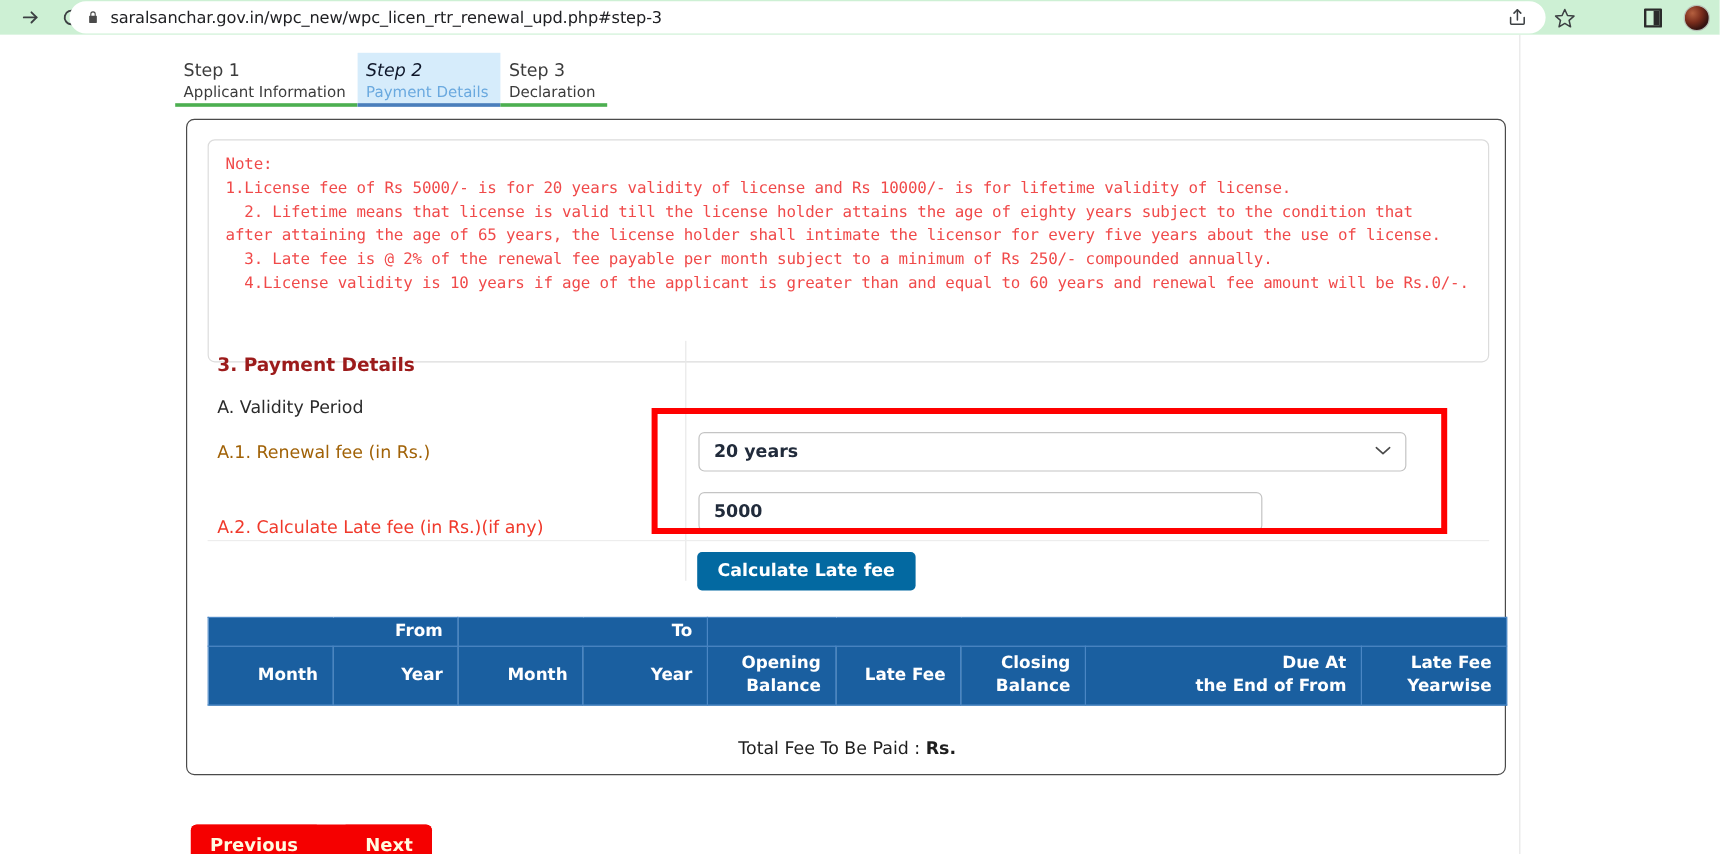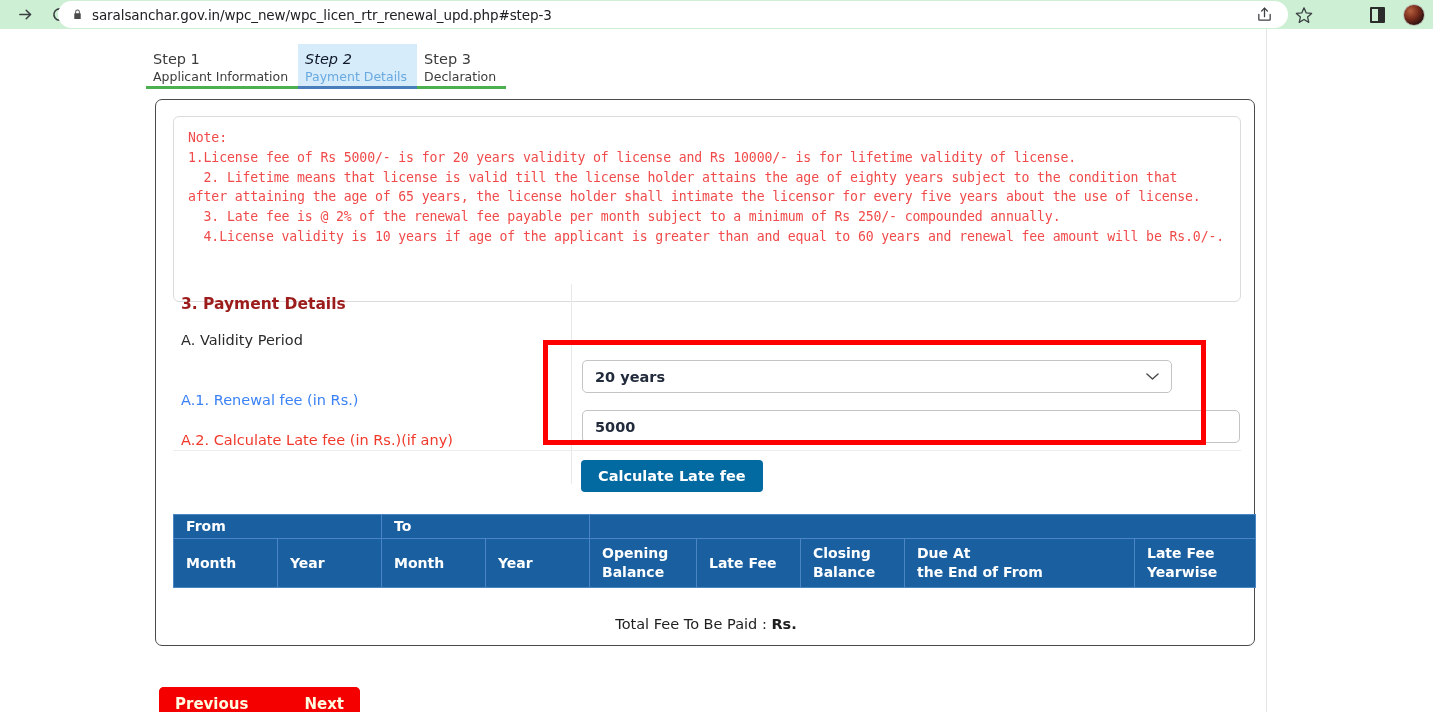--- a/index.html
+++ b/index.html
@@ -152,22 +152,22 @@
     position: absolute; left: 17px; top: 350px;
     width: 1068px; height: 1px; background: #ededed;
   }
 
   .lbl-validity {
     position: absolute; left: 25px; top: 232px;
     font-size: 14.5px; color: #2b2b2b;
     font-family: "DejaVu Sans", sans-serif;
   }
   .lbl-renewal {
-    position: absolute; left: 25px; top: 292px;
-    font-size: 14.5px; color: #3b82f6;
+    position: absolute; left: 25px; top: 270px;
+    font-size: 14.5px; color: #a16207;
     font-family: "DejaVu Sans", sans-serif;
   }
   .lbl-latefee {
     position: absolute; left: 25px; top: 332px;
     font-size: 14.5px; color: #f0392b;
     font-family: "DejaVu Sans", sans-serif;
   }
 
   
   .red-box {
@@ -189,21 +189,21 @@
   .fld-select .val {
     font-size: 14.5px; font-weight: bold; color: #212b3b;
     font-family: "DejaVu Sans", sans-serif;
     flex: 1;
   }
   .chev {
     color: #4a4a4a; font-size: 13px; line-height: 1;
   }
   .fld-input {
     position: absolute; left: 426px; top: 310px;
-    width: 658px; height: 33px;
+    width: 470px; height: 33px;
     border: 1px solid #c4c4c4;
     border-radius: 5px;
     background: #ffffff;
     display: flex; align-items: center;
     padding: 0 12px;
   }
   .fld-input .val {
     font-size: 14.5px; font-weight: bold; color: #212b3b;
     font-family: "DejaVu Sans", sans-serif;
   }
@@ -224,21 +224,21 @@
     position: absolute; left: 17px; top: 414px;
     width: 1066px;
     border-collapse: collapse;
     table-layout: fixed;
   }
   .fee-table th {
     background: #1a5fa0;
     color: #ffffff;
     font-size: 14px; font-weight: bold;
     font-family: "DejaVu Sans", sans-serif;
-    text-align: left;
+    text-align: right;
     padding: 5px 12px;
     border: 1px solid #4a86c4;
     line-height: 19px;
     vertical-align: middle;
   }
   .fee-table th.grp { height: 24px; padding: 2px 12px; }
   .fee-table th.blank { background: #1a5fa0; }
   .fee-table th.two { height: 43px; }
 
   .total-line {

